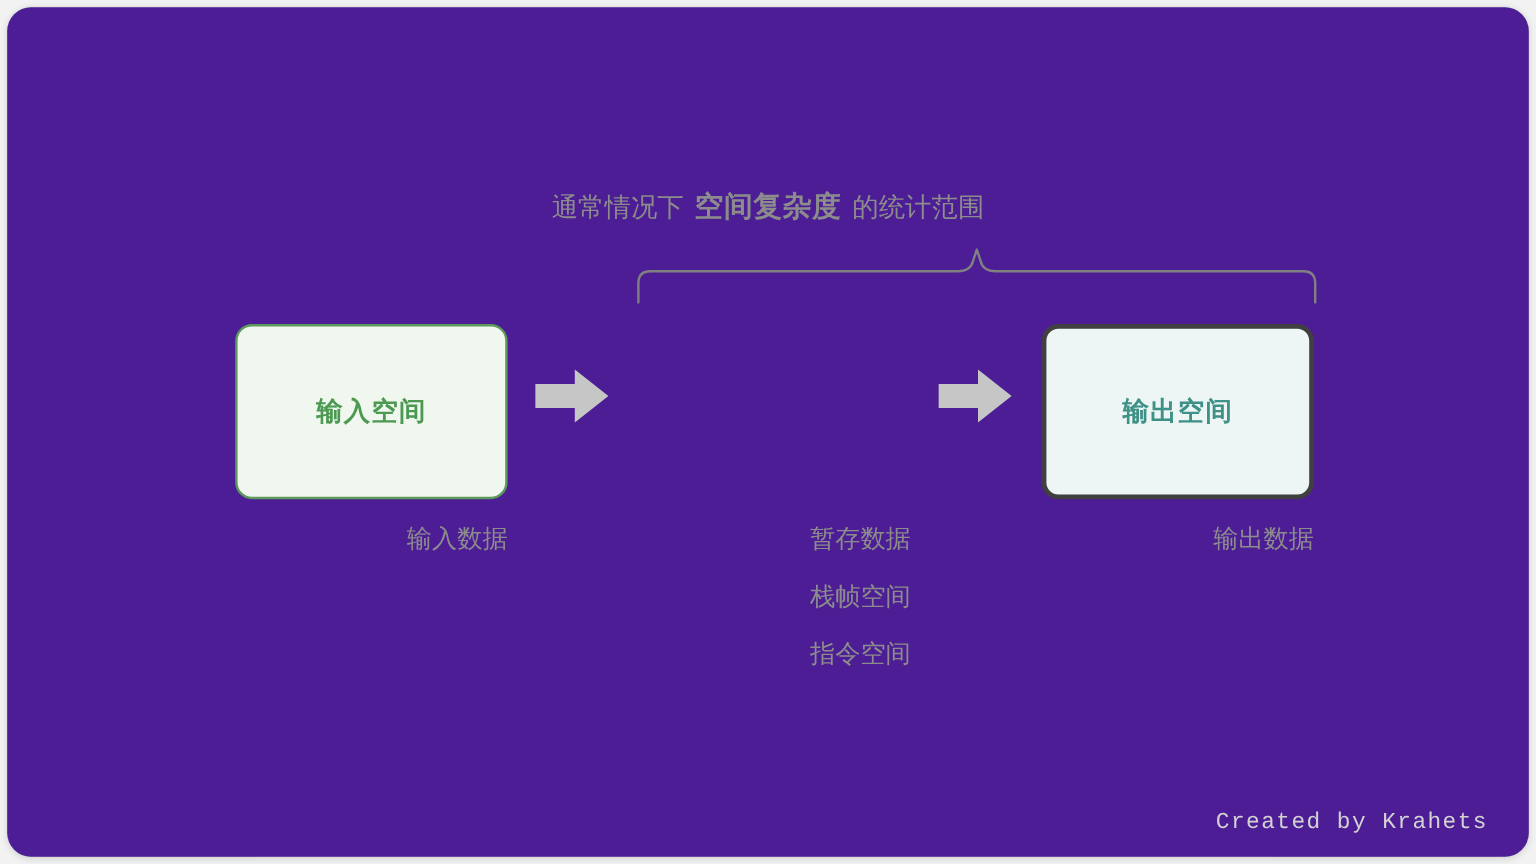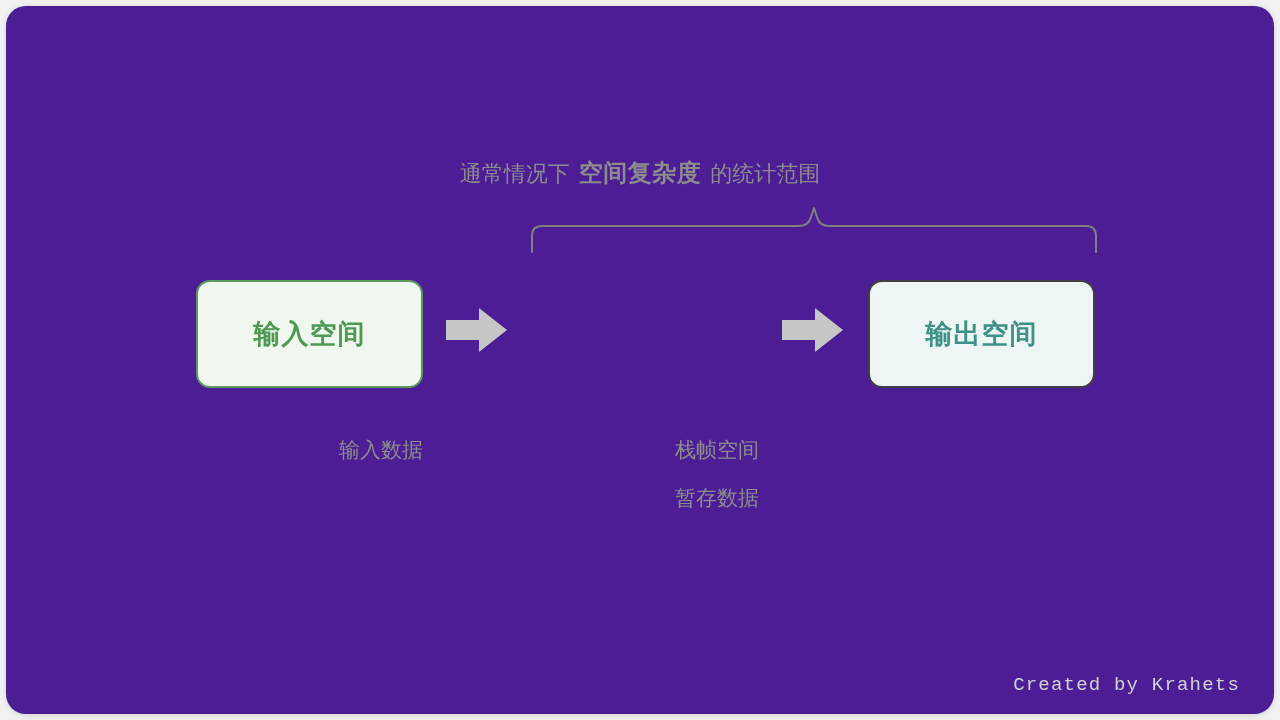--- a/index.html
+++ b/index.html
@@ -56,47 +56,47 @@
     left: 520px;
     top: 196px;
     width: 576px;
     height: 56px;
   }
   #brace-wrap svg { display: block; }
 
   
   .box {
     position: absolute;
-    top: 274px;
+    top: 264px;
     width: 227px;
-    height: 108px;
+    height: 146px;
     border-radius: 14px;
     box-sizing: border-box;
     display: flex;
     align-items: center;
     justify-content: center;
-    font-size: 27px;
+    font-size: 22px;
     font-weight: bold;
     letter-spacing: 1px;
   }
   #box-input {
     left: 190px;
     border: 2px solid #5b9a5b;
     background: #f0f7ef;
     color: #4c9a52;
   }
   #box-temp {
     left: 526px;
     border: 2.5px solid #1781cf;
     background: #e8f4fd;
     color: #1781cf;
   }
   #box-output {
     left: 862px;
-    border: 2px solid #404040;
+    border: 4px solid #404040;
     background: #edf6f4;
     color: #3d9186;
   }
 
   
   .arrow {
     position: absolute;
     top: 300px;
     width: 62px;
     height: 48px;
@@ -174,20 +174,24 @@
     <svg width="62" height="48" viewBox="0 0 62 48">
       <path d="M 0 14 L 33 14 L 33 2 L 61 24 L 33 46 L 33 34 L 0 34 Z" fill="#c6c6c6"></path>
     </svg>
   </div>
 
   <div class="col-labels" id="labels-input">
     <div class="lbl">输入数据</div>
   </div>
 
   <div class="col-labels" id="labels-temp">
+    <div class="lbl">暂存数据</div>
     <div class="lbl">栈帧空间</div>
-    <div class="lbl">暂存数据</div>
+    <div class="lbl">指令空间</div>
   </div>
 
+  <div class="col-labels" id="labels-output">
+    <div class="lbl">输出数据</div>
+  </div>
 
   <div id="footer">Created by Krahets</div>
 
 </div>
 
 </body></html>

